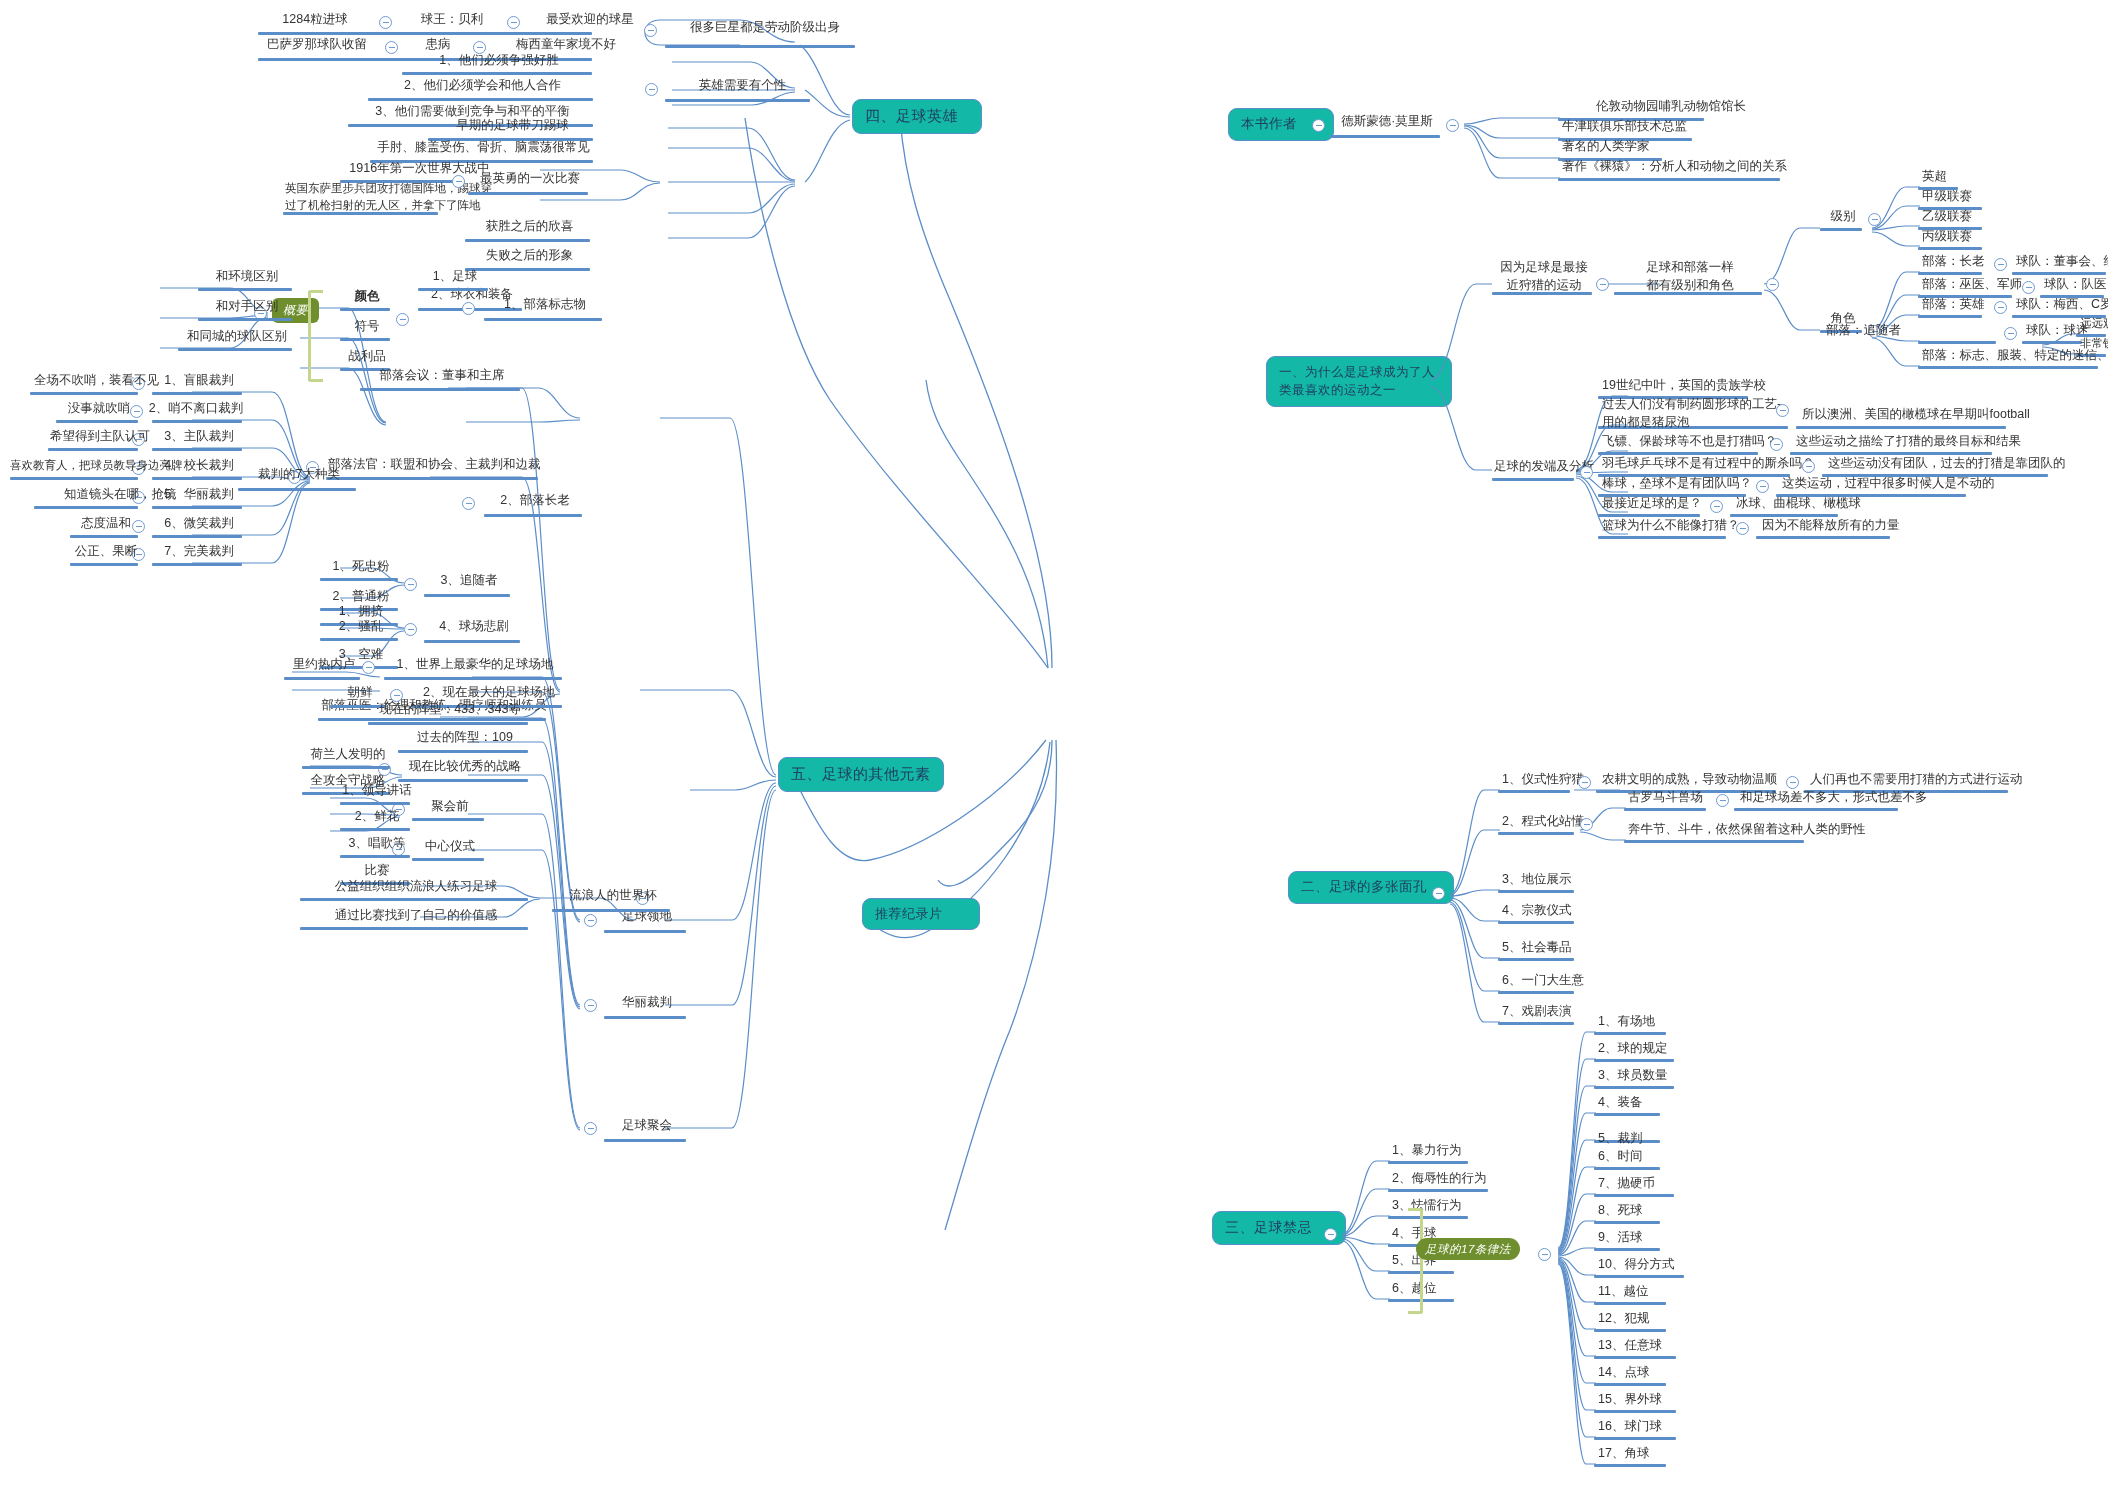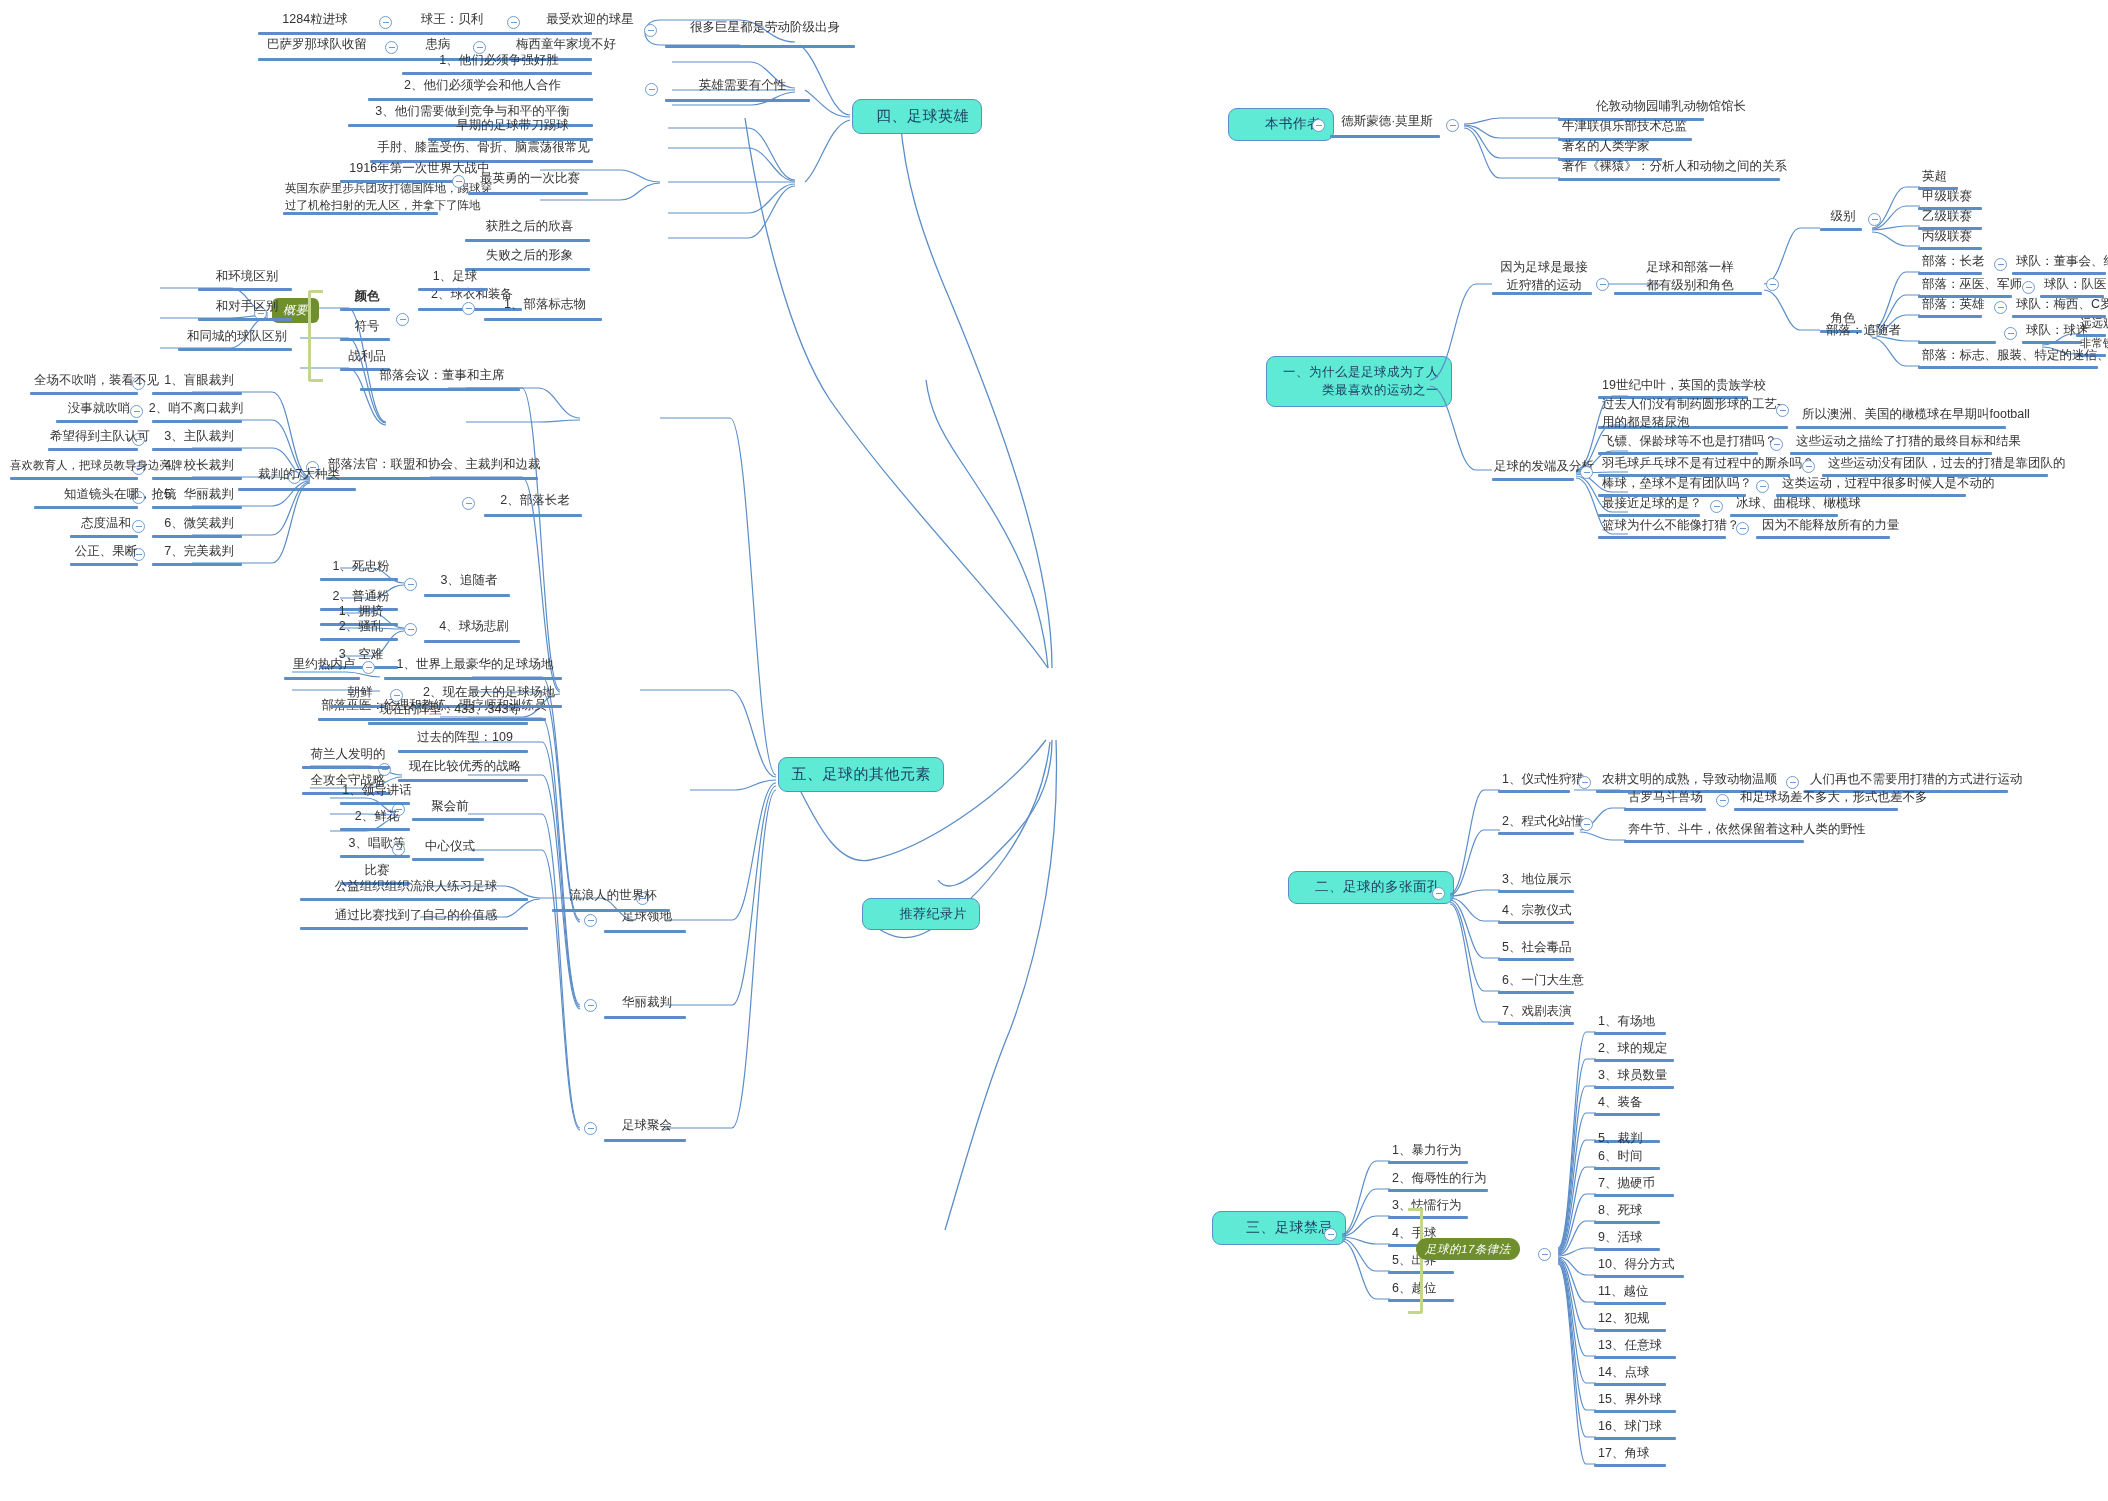--- a/index.html
+++ b/index.html
@@ -38,25 +38,25 @@
   .bar{
     position:absolute;
     height:3px;
     background:#5b8dc8;
     border-radius:1px;
   }
   
   .box-blue{
     font-size:15px;
     color:#1f3f63;
-    background:#5eead4;
+    background:#14b8a6;
     border:1.6px solid #5b8dc8;
     border-radius:9px;
     padding:7px 12px;
-    text-align:right;
+    text-align:left;
     letter-spacing:0.5px;
   }
   
   .box-green{
     font-size:12px;
     color:#ffffff;
     background:#6f8f2f;
     border-radius:6px;
     padding:5px 11px;
     text-align:center;

